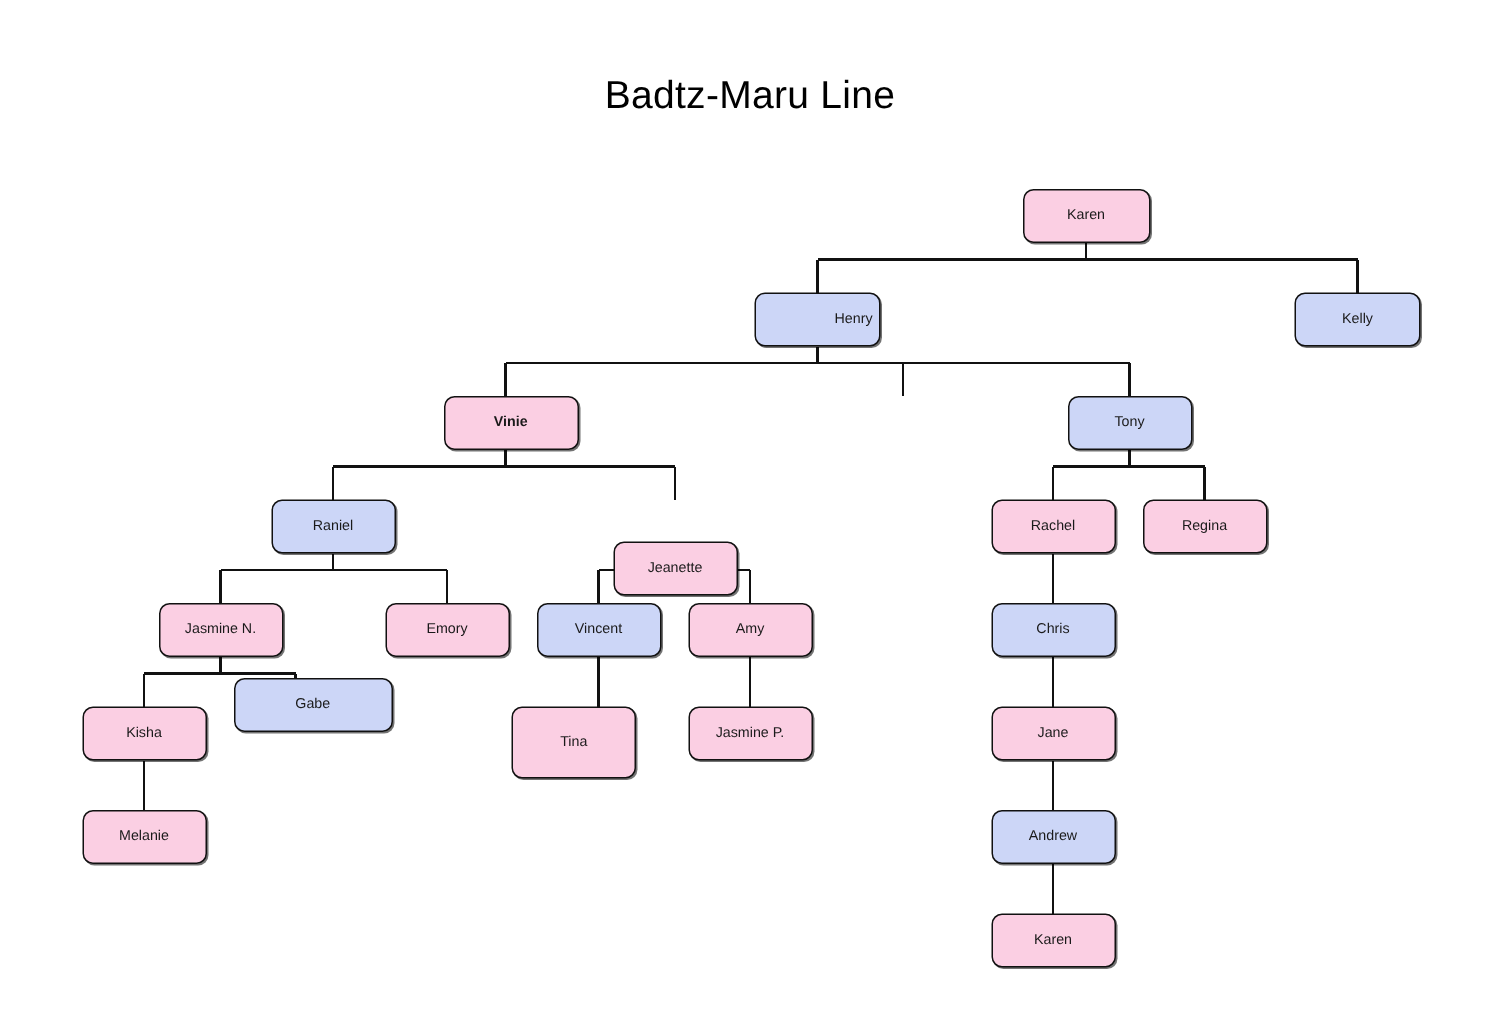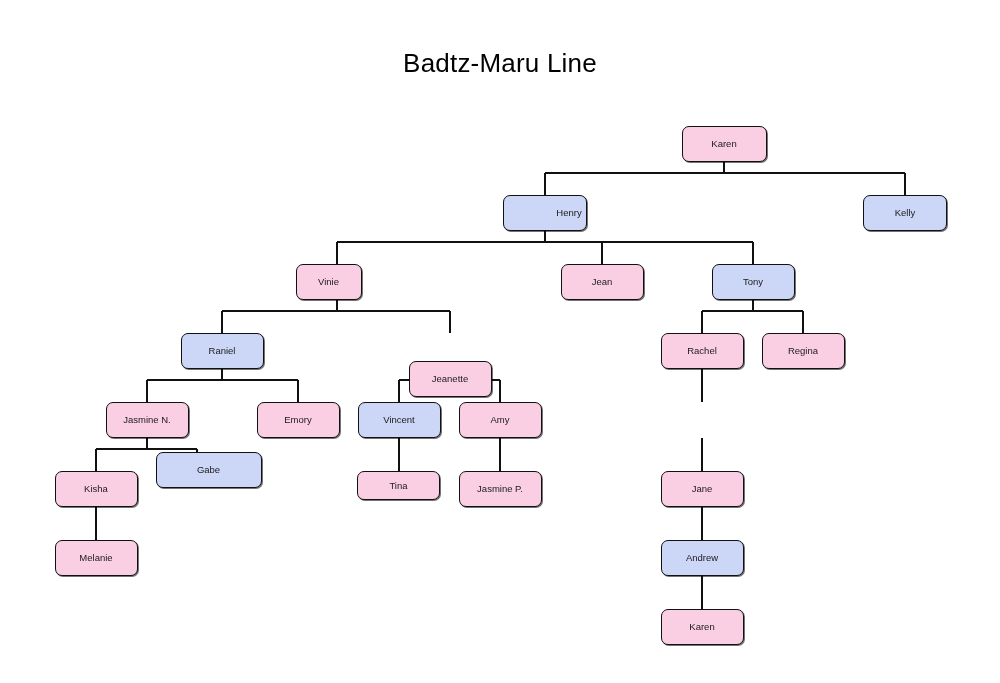--- a/index.html
+++ b/index.html
@@ -112,25 +112,22 @@
   <div id="node-layer">
       <div class="tree-node sex-female" style="left: 681.5px; top: 126px; width: 85px; height: 36px;">
         <span>Karen</span>
       </div>
       <div class="tree-node sex-male" style="left: 503px; top: 195px; width: 84px; height: 36px; padding-left: 48px;">
         <span>Henry</span>
       </div>
       <div class="tree-node sex-male" style="left: 863px; top: 195px; width: 84px; height: 36px;">
         <span>Kelly</span>
       </div>
-      <div class="tree-node sex-female" style="left: 295.5px; top: 264px; width: 66px; height: 36px;">
+      <div class="tree-node sex-female" style="left: 295.5px; top: 264px; width: 90px; height: 36px; font-weight: bold;">
         <span>Vinie</span>
-      </div>
-      <div class="tree-node sex-female" style="left: 560.5px; top: 264px; width: 83px; height: 36px;">
-        <span>Jean</span>
       </div>
       <div class="tree-node sex-male" style="left: 711.5px; top: 264px; width: 83px; height: 36px;">
         <span>Tony</span>
       </div>
       <div class="tree-node sex-male" style="left: 180.5px; top: 333px; width: 83px; height: 36px;">
         <span>Raniel</span>
       </div>
       <div class="tree-node sex-female" style="left: 408.5px; top: 333px; width: 83px; height: 36px; margin-top: 28px;">
         <span>Jeanette</span>
       </div>
@@ -145,27 +142,30 @@
       </div>
       <div class="tree-node sex-female" style="left: 256.5px; top: 402px; width: 83px; height: 36px;">
         <span>Emory</span>
       </div>
       <div class="tree-node sex-male" style="left: 357.5px; top: 402px; width: 83px; height: 36px;">
         <span>Vincent</span>
       </div>
       <div class="tree-node sex-female" style="left: 458.5px; top: 402px; width: 83px; height: 36px;">
         <span>Amy</span>
       </div>
+      <div class="tree-node sex-male" style="left: 660.5px; top: 402px; width: 83px; height: 36px;">
+        <span>Chris</span>
+      </div>
       <div class="tree-node sex-female" style="left: 54.5px; top: 471px; width: 83px; height: 36px;">
         <span>Kisha</span>
       </div>
       <div class="tree-node sex-male" style="left: 155.5px; top: 452px; width: 106px; height: 36px;">
         <span>Gabe</span>
       </div>
-      <div class="tree-node sex-female" style="left: 357px; top: 471px; width: 83px; height: 29px;">
+      <div class="tree-node sex-female" style="left: 341px; top: 471px; width: 83px; height: 48px;">
         <span>Tina</span>
       </div>
       <div class="tree-node sex-female" style="left: 458.5px; top: 471px; width: 83px; height: 36px; text-align: center;">
         <span>Jasmine P.</span>
       </div>
       <div class="tree-node sex-female" style="left: 660.5px; top: 471px; width: 83px; height: 36px;">
         <span>Jane</span>
       </div>
       <div class="tree-node sex-female" style="left: 54.5px; top: 540px; width: 83px; height: 36px;">
         <span>Melanie</span>

